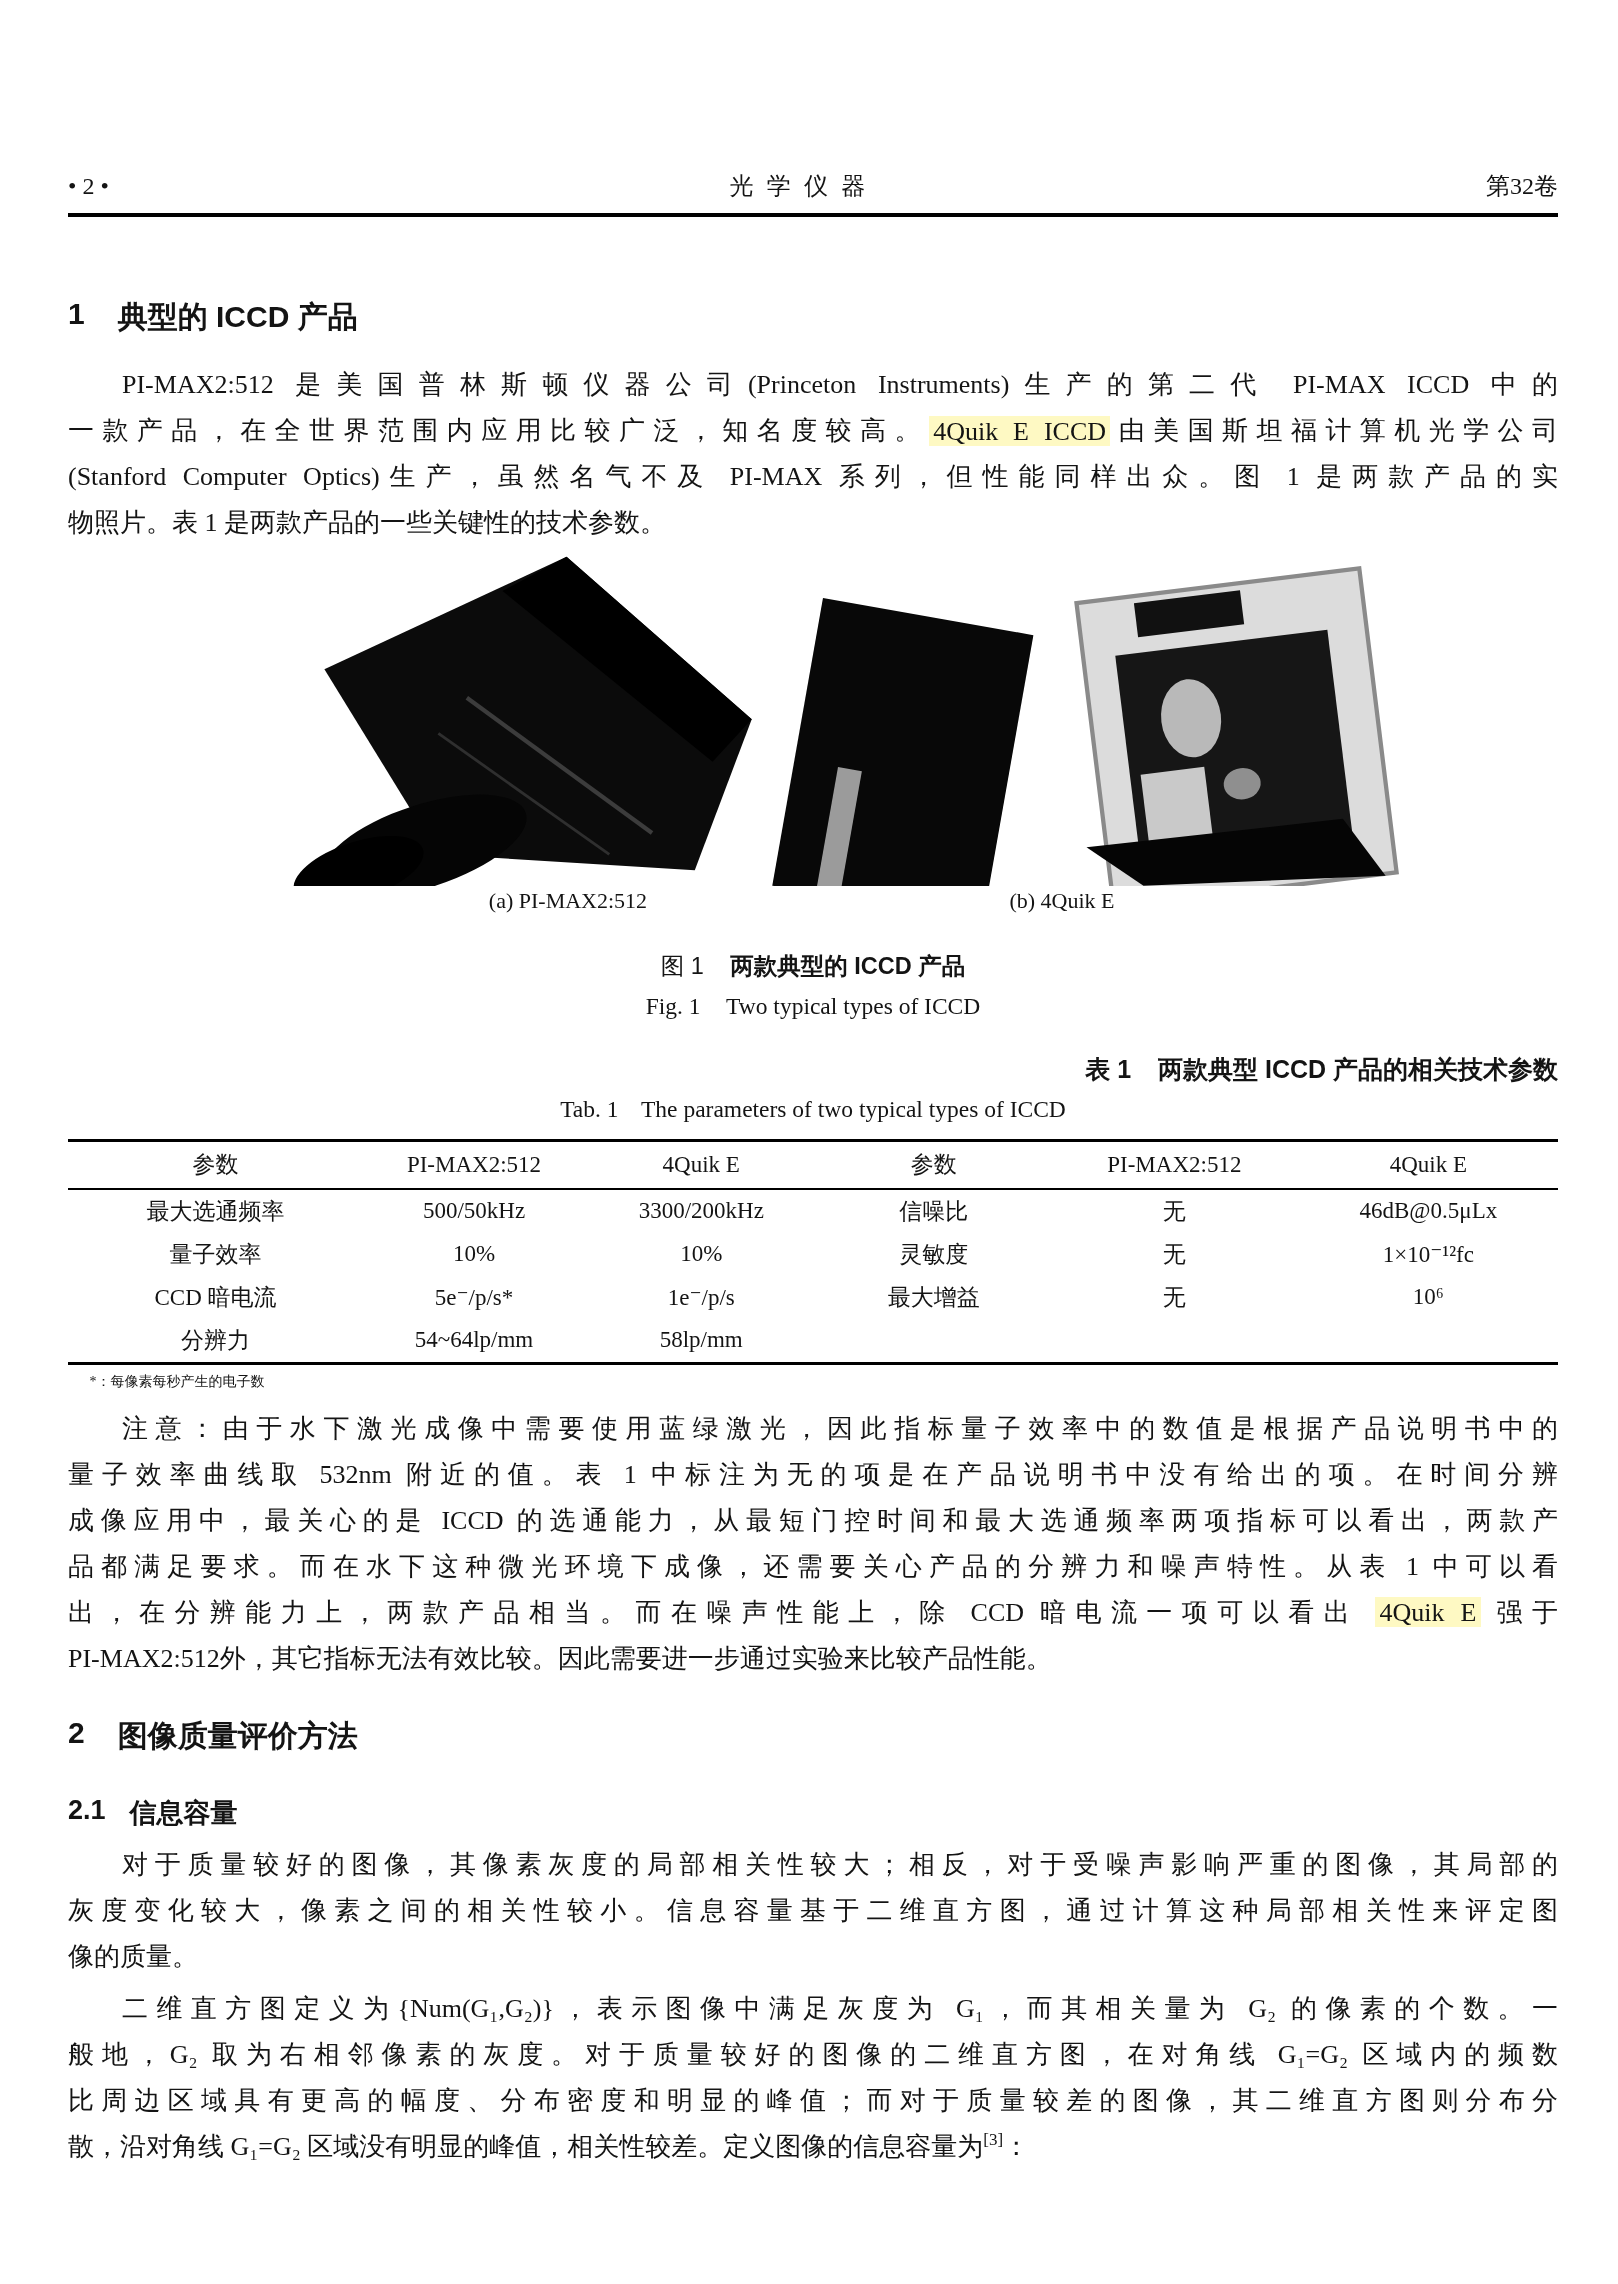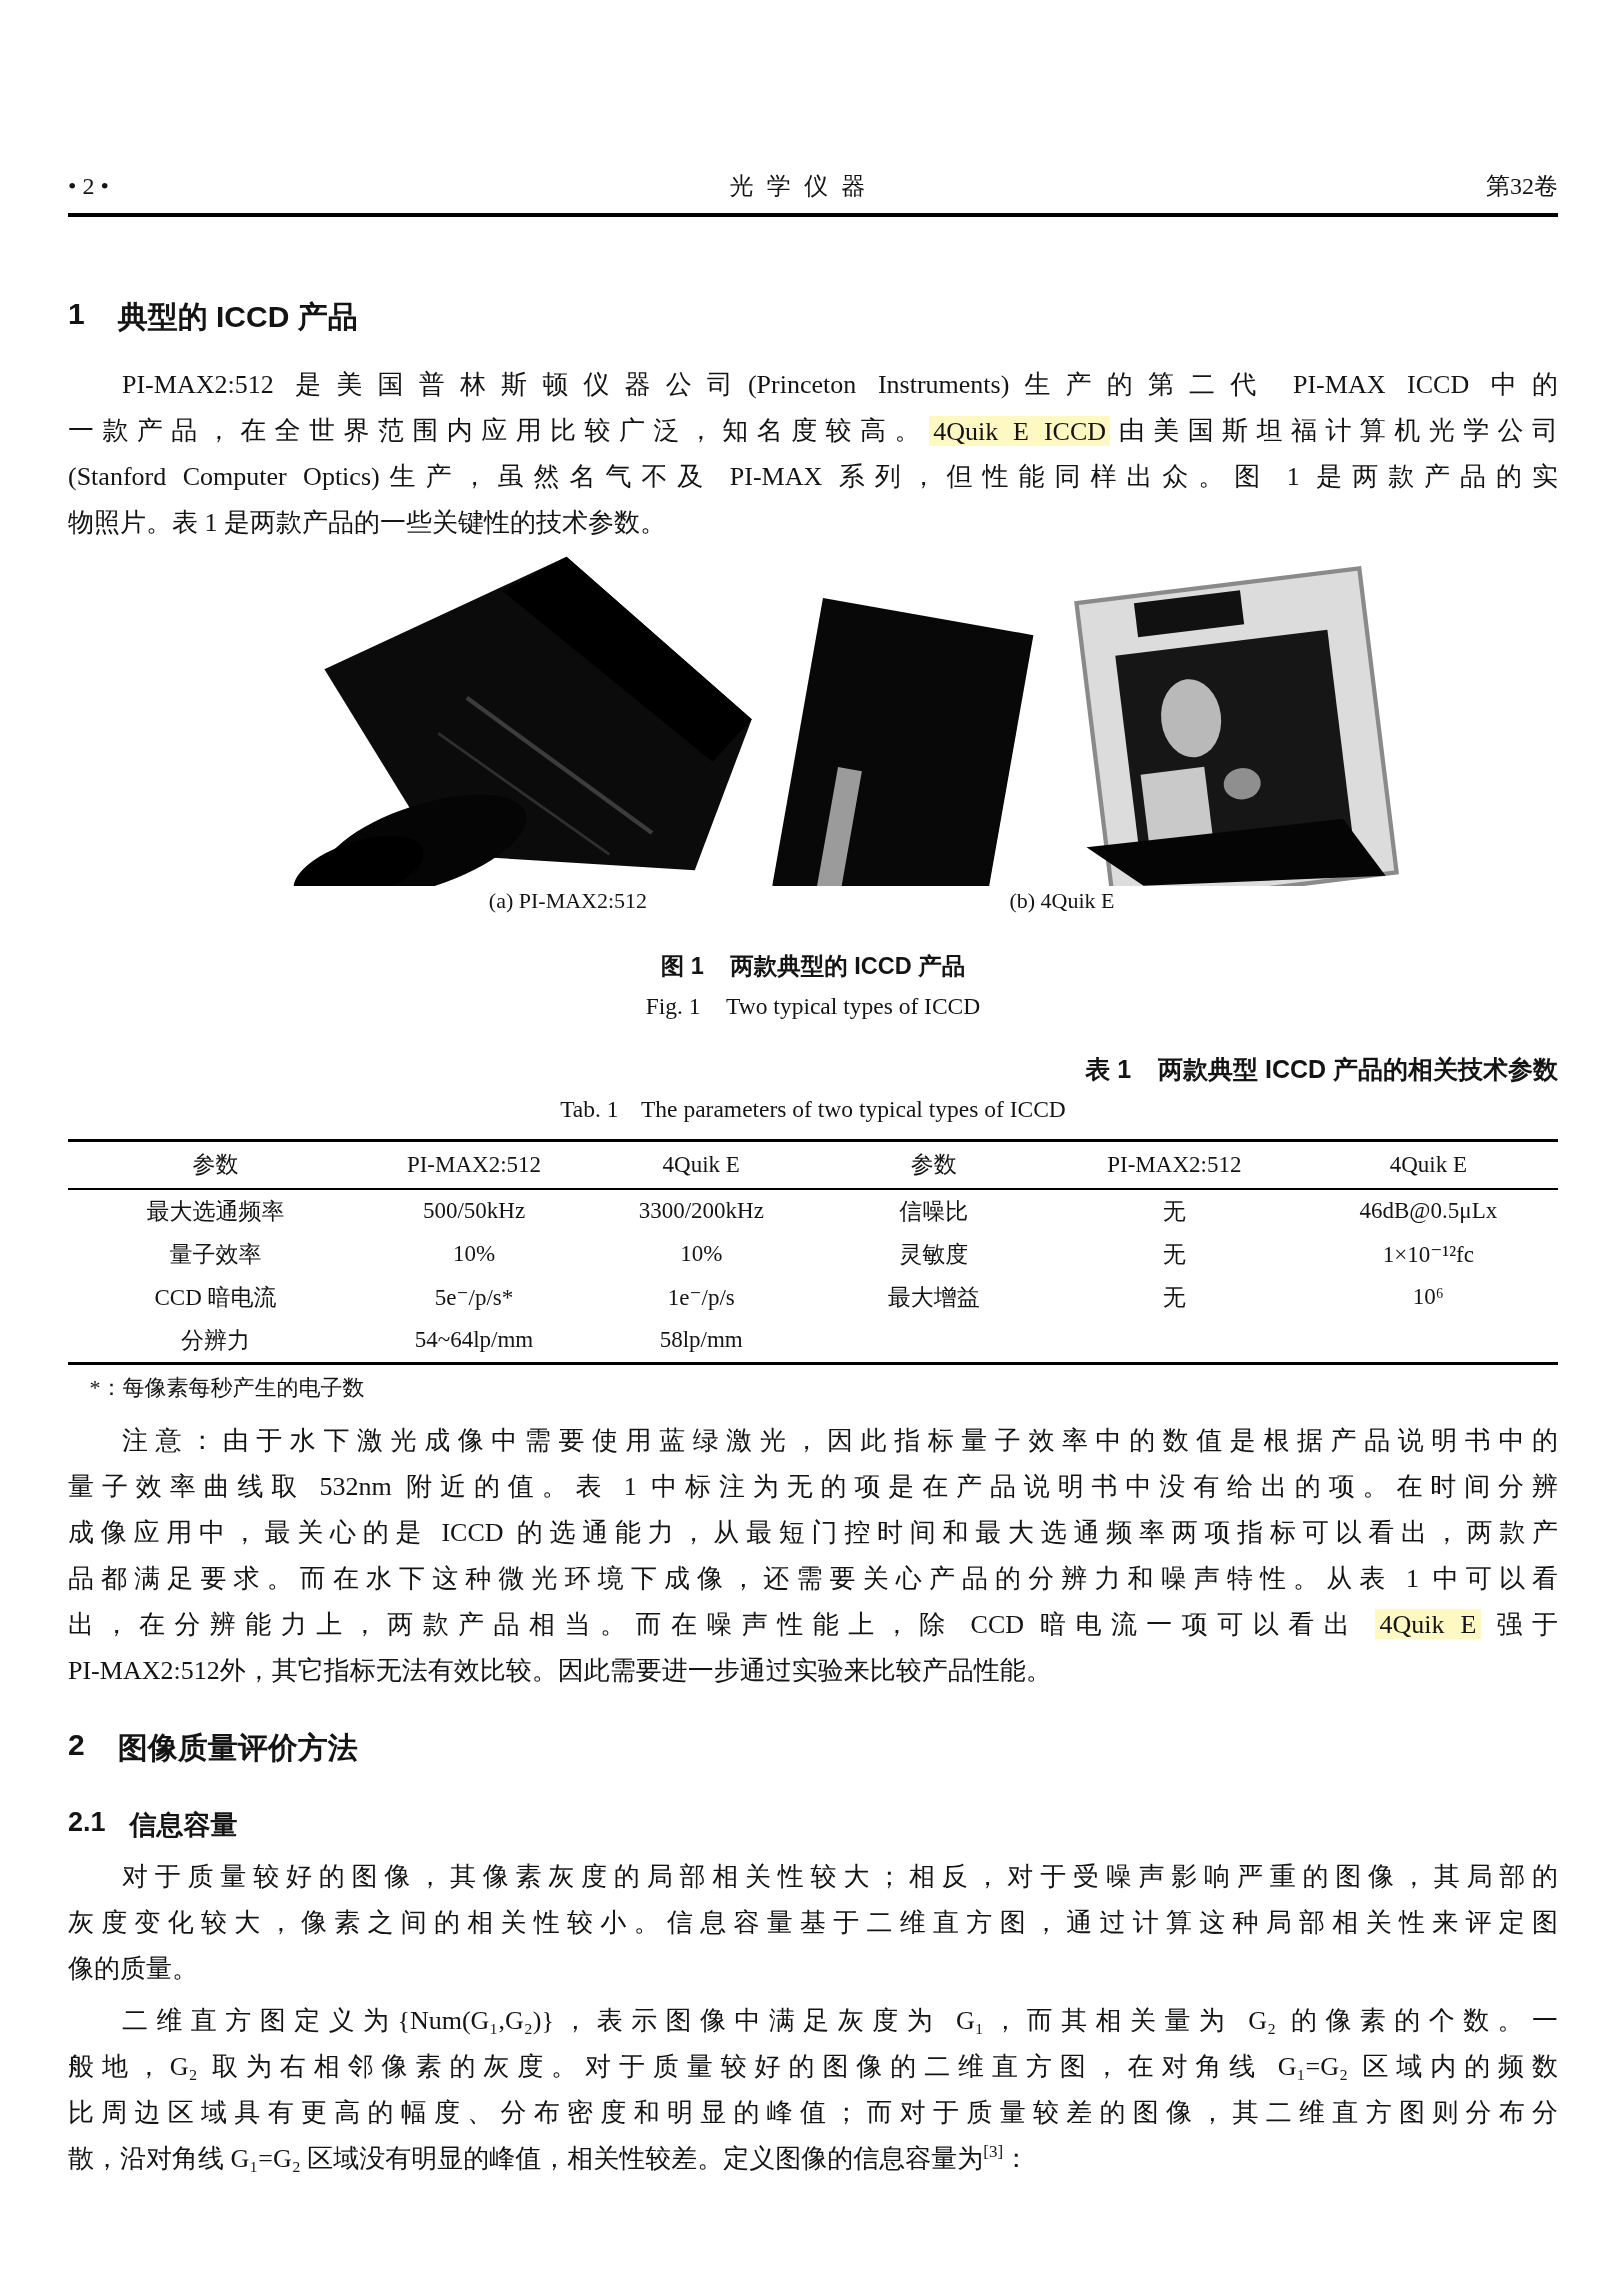--- a/index.html
+++ b/index.html
@@ -24,34 +24,34 @@
   .para .ln.short{text-align-last:left;}
   .para .ln.ind{padding-left:54px;}
   .hl{background:#fef9c3;padding:0.7px 4.3px;}
   sup.cite{font-size:17px;vertical-align:super;line-height:0;}
   
   .figwrap{margin-top:1.4px;position:relative;}
   .figcaps{position:relative;height:31px;font-size:22px;}
   .figcaps .capa{position:absolute;left:500px;transform:translateX(-50%);}
   .figcaps .capb{position:absolute;left:994px;transform:translateX(-50%);}
   .figtitle{margin-top:31px;text-align:center;font-size:23.5px;font-weight:bold;font-family:"Liberation Sans","DejaVu Sans",sans-serif;}
-  .figtitle .lbl{margin-right:20px;font-weight:bold;text-align:center;}
+  .figtitle .lbl{margin-right:20px;font-weight:normal;text-align:center;}
   .figtitle-en{margin-top:11.4px;text-align:center;font-size:23.5px;}
   .figtitle-en .lbl{margin-right:20px;text-align:center;}
   
   .tabtitle{margin-top:33px;text-align:right;font-size:25px;font-weight:bold;font-family:"Liberation Sans","DejaVu Sans",sans-serif;}
   .tabtitle .lbl{margin-right:20px;}
   .tabtitle-en{margin-top:10px;text-align:center;font-size:23.5px;font-weight:normal;font-family:"Liberation Serif","DejaVu Serif",serif;}
   .tabtitle-en .lbl{margin-right:17px;}
   table.params{width:100%;border-collapse:collapse;margin-top:15.7px;font-size:23px;
     border-top:3.6px solid #000;border-bottom:3.6px solid #000;}
   table.params th{font-weight:normal;height:44px;border-bottom:2.1px solid #000;}
   table.params td{height:41px;text-align:center;vertical-align:middle;}
   table.params th{text-align:center;vertical-align:middle;}
-  .footnote{margin-top:8.5px;font-size:22px;padding-left:21.4px;}
+  .footnote{margin-top:8.5px;font-size:14px;padding-left:21.4px;}
   .noteblock{margin-top:14.2px;}
   .sect2{margin-top:34px;}
   .p21{margin-top:11.4px;}
 </style>
 </head>
 <body>
 
 <div class="content">
 
   <div class="pagehead">

